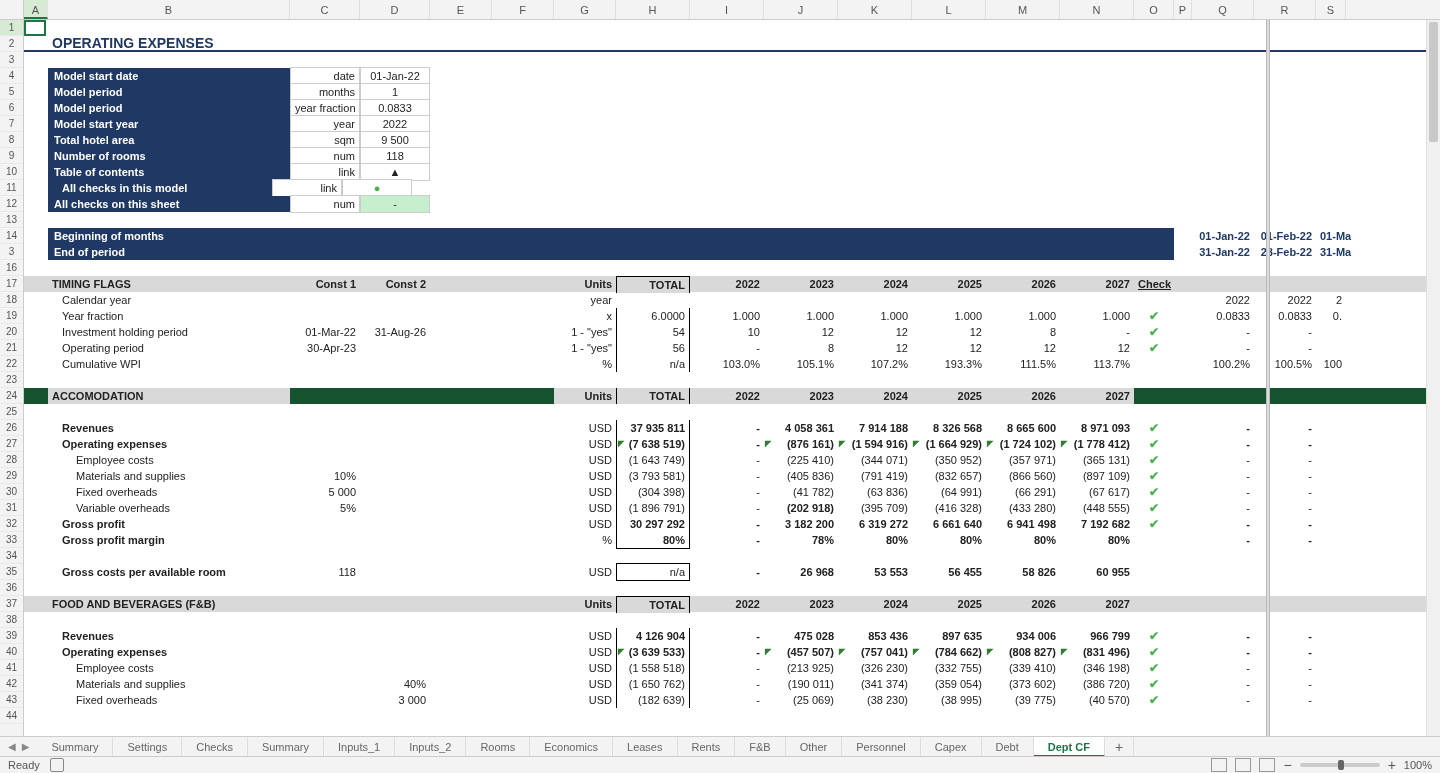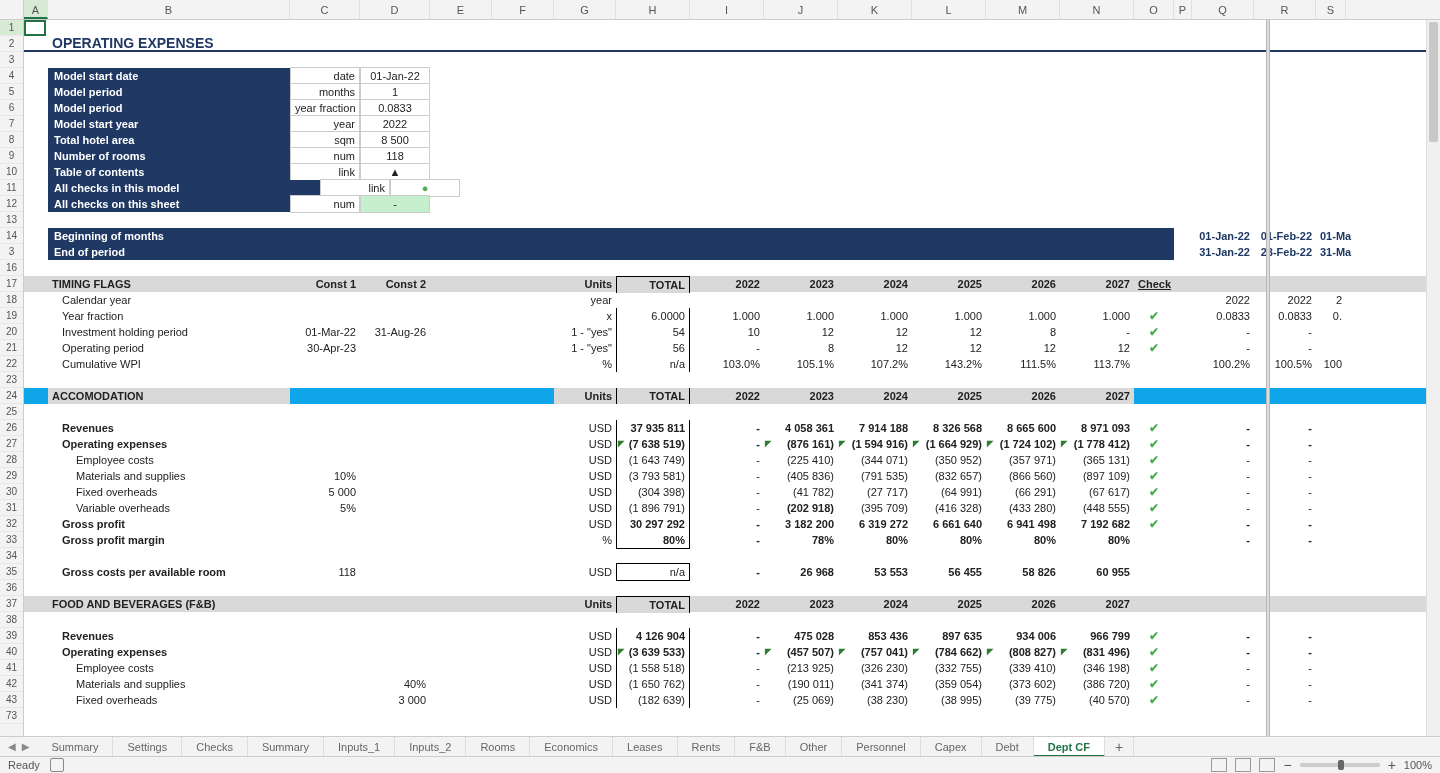--- a/index.html
+++ b/index.html
@@ -112,21 +112,21 @@
     <div class="rh">34</div>
     <div class="rh">35</div>
     <div class="rh">36</div>
     <div class="rh">37</div>
     <div class="rh">38</div>
     <div class="rh">39</div>
     <div class="rh">40</div>
     <div class="rh">41</div>
     <div class="rh">42</div>
     <div class="rh">43</div>
-    <div class="rh">73</div>
+    <div class="rh">44</div>
   </div>
 
 <div class="grid-area">
   <div class="active-cell"></div>
   <div class="main-grid" id="grid">
       <div class="row">
         <div class="cell" style="width: 24px;"></div>
         <div class="cell" style="width: 242px;"></div>
         <div class="cell" style="width: 70px;"></div>
         <div class="cell" style="width: 70px;"></div>
@@ -269,21 +269,21 @@
         <div class="cell" style="width: 40px;"></div>
         <div class="cell" style="width: 18px;"></div>
         <div class="cell" style="width: 62px;"></div>
         <div class="cell" style="width: 62px;"></div>
         <div class="cell" style="width: 30px;"></div>
       </div>
       <div class="row">
         <div class="cell" style="width: 24px;"></div>
         <div class="cell dark-box" style="width: 242px; padding-left: 6px;">Total hotel area</div>
         <div class="cell right" style="width: 70px; background: rgb(255, 255, 255); border: 1px solid rgb(204, 204, 204);">sqm</div>
-        <div class="cell center" style="width: 70px; border: 1px solid rgb(204, 204, 204); background: rgb(255, 255, 255);">8 500</div>
+        <div class="cell center" style="width: 70px; border: 1px solid rgb(204, 204, 204); background: rgb(255, 255, 255);">9 500</div>
         <div class="cell" style="width: 62px;"></div>
         <div class="cell" style="width: 62px;"></div>
         <div class="cell" style="width: 62px;"></div>
         <div class="cell" style="width: 74px;"></div>
         <div class="cell" style="width: 74px;"></div>
         <div class="cell" style="width: 74px;"></div>
         <div class="cell" style="width: 74px;"></div>
         <div class="cell" style="width: 74px;"></div>
         <div class="cell" style="width: 74px;"></div>
         <div class="cell" style="width: 74px;"></div>
@@ -330,21 +330,21 @@
         <div class="cell" style="width: 74px;"></div>
         <div class="cell" style="width: 74px;"></div>
         <div class="cell" style="width: 40px;"></div>
         <div class="cell" style="width: 18px;"></div>
         <div class="cell" style="width: 62px;"></div>
         <div class="cell" style="width: 62px;"></div>
         <div class="cell" style="width: 30px;"></div>
       </div>
       <div class="row">
         <div class="cell" style="width: 24px;"></div>
-        <div class="cell dark-box" style="width: 272px; padding-left: 6px;">All checks in this model</div>
+        <div class="cell dark-box" style="width: 224px; padding-left: 14px;">All checks in this model</div>
         <div class="cell right" style="width: 70px; background: rgb(255, 255, 255); border: 1px solid rgb(204, 204, 204);">link</div>
         <div class="cell center" style="width: 70px; color: rgb(76, 175, 80); border: 1px solid rgb(204, 204, 204); background: rgb(255, 255, 255);">●</div>
         <div class="cell" style="width: 62px;"></div>
         <div class="cell" style="width: 62px;"></div>
         <div class="cell" style="width: 62px;"></div>
         <div class="cell" style="width: 74px;"></div>
         <div class="cell" style="width: 74px;"></div>
         <div class="cell" style="width: 74px;"></div>
         <div class="cell" style="width: 74px;"></div>
         <div class="cell" style="width: 74px;"></div>
@@ -571,21 +571,21 @@
         <div class="cell" style="width: 242px; padding-left: 14px;">Cumulative WPI</div>
         <div class="cell right" style="width: 70px;"></div>
         <div class="cell right" style="width: 70px;"></div>
         <div class="cell" style="width: 62px;"></div>
         <div class="cell" style="width: 62px;"></div>
         <div class="cell right" style="width: 62px;">%</div>
         <div class="cell right total-col" style="width: 74px;">n/a</div>
         <div class="cell right" style="width: 74px;">103.0%</div>
         <div class="cell right" style="width: 74px;">105.1%</div>
         <div class="cell right" style="width: 74px;">107.2%</div>
-        <div class="cell right" style="width: 74px;">143.2%</div>
+        <div class="cell right" style="width: 74px;">193.3%</div>
         <div class="cell right" style="width: 74px;">111.5%</div>
         <div class="cell right" style="width: 74px;">113.7%</div>
         <div class="cell check center" style="width: 40px;"></div>
         <div class="cell" style="width: 18px;"></div>
         <div class="cell right" style="width: 62px;">100.2%</div>
         <div class="cell right" style="width: 62px;">100.5%</div>
         <div class="cell right" style="width: 30px;">100</div>
       </div>
       <div class="row">
         <div class="cell" style="width: 24px;"></div>
@@ -601,21 +601,21 @@
         <div class="cell" style="width: 74px;"></div>
         <div class="cell" style="width: 74px;"></div>
         <div class="cell" style="width: 74px;"></div>
         <div class="cell" style="width: 74px;"></div>
         <div class="cell" style="width: 40px;"></div>
         <div class="cell" style="width: 18px;"></div>
         <div class="cell" style="width: 62px;"></div>
         <div class="cell" style="width: 62px;"></div>
         <div class="cell" style="width: 30px;"></div>
       </div>
-      <div class="row" style="background: #0ea5e9;">
+      <div class="row" style="background: #14532d;">
         <div class="cell section-hdr" style="width: 24px;"></div>
         <div class="cell section-hdr" style="width: 242px;">ACCOMODATION</div>
         <div class="cell section-hdr" style="width: 70px;"></div>
         <div class="cell section-hdr" style="width: 70px;"></div>
         <div class="cell section-hdr" style="width: 62px;"></div>
         <div class="cell section-hdr" style="width: 62px;"></div>
         <div class="cell section-hdr right" style="width: 62px;">Units</div>
         <div class="cell section-hdr right total-col" style="width: 74px;">TOTAL</div>
         <div class="cell section-hdr right" style="width: 74px;">2022</div>
         <div class="cell section-hdr right" style="width: 74px;">2023</div>
@@ -717,42 +717,42 @@
         <div class="cell" style="width: 24px;"></div>
         <div class="cell" style="width: 242px; padding-left: 28px;">Materials and supplies</div>
         <div class="cell right" style="width: 70px;">10%</div>
         <div class="cell right" style="width: 70px;"></div>
         <div class="cell" style="width: 62px;"></div>
         <div class="cell" style="width: 62px;"></div>
         <div class="cell right" style="width: 62px;">USD</div>
         <div class="cell right total-col" style="width: 74px;">(3 793 581)</div>
         <div class="cell right" style="width: 74px;">-</div>
         <div class="cell right" style="width: 74px;">(405 836)</div>
-        <div class="cell right" style="width: 74px;">(791 535)</div>
+        <div class="cell right" style="width: 74px;">(791 419)</div>
         <div class="cell right" style="width: 74px;">(832 657)</div>
         <div class="cell right" style="width: 74px;">(866 560)</div>
         <div class="cell right" style="width: 74px;">(897 109)</div>
         <div class="cell check center" style="width: 40px;">✔</div>
         <div class="cell" style="width: 18px;"></div>
         <div class="cell right" style="width: 62px;">-</div>
         <div class="cell right" style="width: 62px;">-</div>
         <div class="cell" style="width: 30px;"></div>
       </div>
       <div class="row">
         <div class="cell" style="width: 24px;"></div>
         <div class="cell" style="width: 242px; padding-left: 28px;">Fixed overheads</div>
         <div class="cell right" style="width: 70px;">5 000</div>
         <div class="cell right" style="width: 70px;"></div>
         <div class="cell" style="width: 62px;"></div>
         <div class="cell" style="width: 62px;"></div>
         <div class="cell right" style="width: 62px;">USD</div>
         <div class="cell right total-col" style="width: 74px;">(304 398)</div>
         <div class="cell right" style="width: 74px;">-</div>
         <div class="cell right" style="width: 74px;">(41 782)</div>
-        <div class="cell right" style="width: 74px;">(27 717)</div>
+        <div class="cell right" style="width: 74px;">(63 836)</div>
         <div class="cell right" style="width: 74px;">(64 991)</div>
         <div class="cell right" style="width: 74px;">(66 291)</div>
         <div class="cell right" style="width: 74px;">(67 617)</div>
         <div class="cell check center" style="width: 40px;">✔</div>
         <div class="cell" style="width: 18px;"></div>
         <div class="cell right" style="width: 62px;">-</div>
         <div class="cell right" style="width: 62px;">-</div>
         <div class="cell" style="width: 30px;"></div>
       </div>
       <div class="row">

